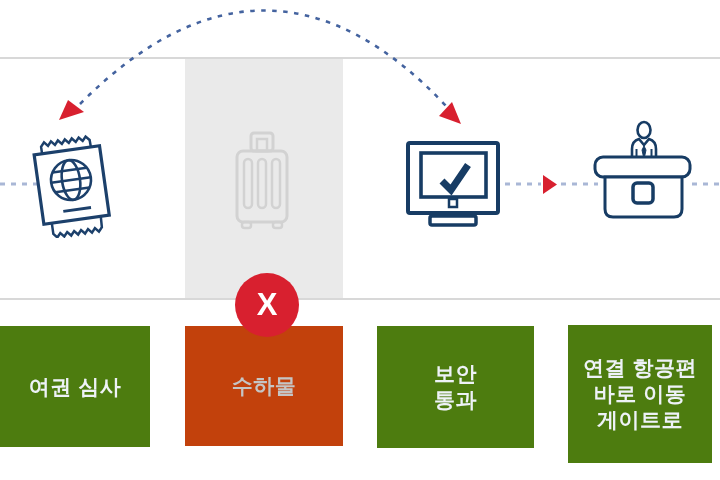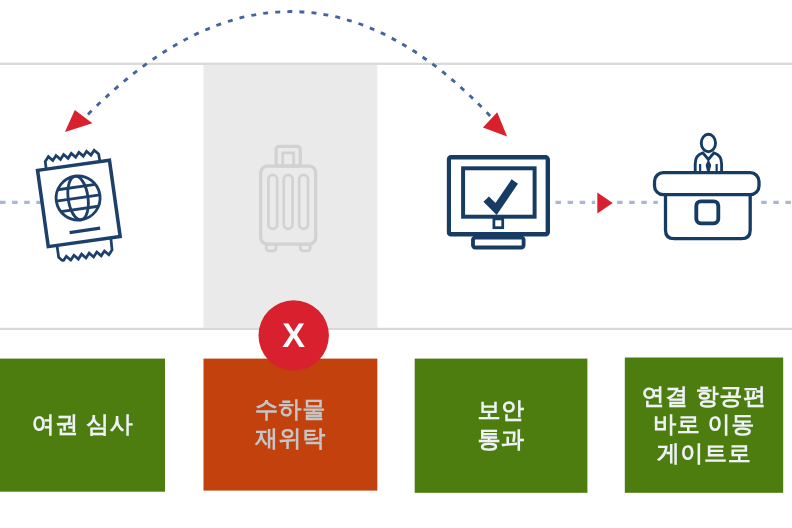--- a/index.html
+++ b/index.html
@@ -20,21 +20,21 @@
   .step-box {
     position:absolute; display:flex; flex-direction:column;
     align-items:center; justify-content:center; text-align:center;
     font-size:21px; font-weight:700; line-height:26px; letter-spacing:0.5px;
   }
   .step-navy { background:#4d7c0f; color:#eef2f7; }
   .step-gray { background:#c2410c; color:#c5c5c5; }
   .box-1 { left:0;    top:326px; width:150px; height:121px; }
   .box-2 { left:185px; top:326px; width:158px; height:120px; }
   .box-3 { left:377px; top:326px; width:157px; height:122px; }
-  .box-4 { left:568px; top:325px; width:144px; height:123px; }
+  .box-4 { left:568px; top:325px; width:144px; height:138px; }
   .skip-badge {
     position:absolute; left:235px; top:273px; width:64px; height:64px;
     border-radius:50%; background:#d8202f; color:#ffffff;
     display:flex; align-items:center; justify-content:center;
     font-size:31px; font-weight:800;
   }
 </style>
 </head>
 <body>
 
@@ -109,21 +109,20 @@
       <rect x="40" y="64" width="20" height="20" rx="4" stroke-width="3.5"></rect>
     </g>
   </svg>
 
   <div class="step-box step-navy box-1">
     <span>여권 심사</span>
   </div>
 
   <div class="step-box step-gray box-2">
     <span>수하물</span>
-    <span>재위탁</span>
   </div>
 
   <div class="step-box step-navy box-3">
     <span>보안</span>
     <span>통과</span>
   </div>
 
   <div class="step-box step-navy box-4">
     <span>연결 항공편</span>
     <span>바로 이동</span>

